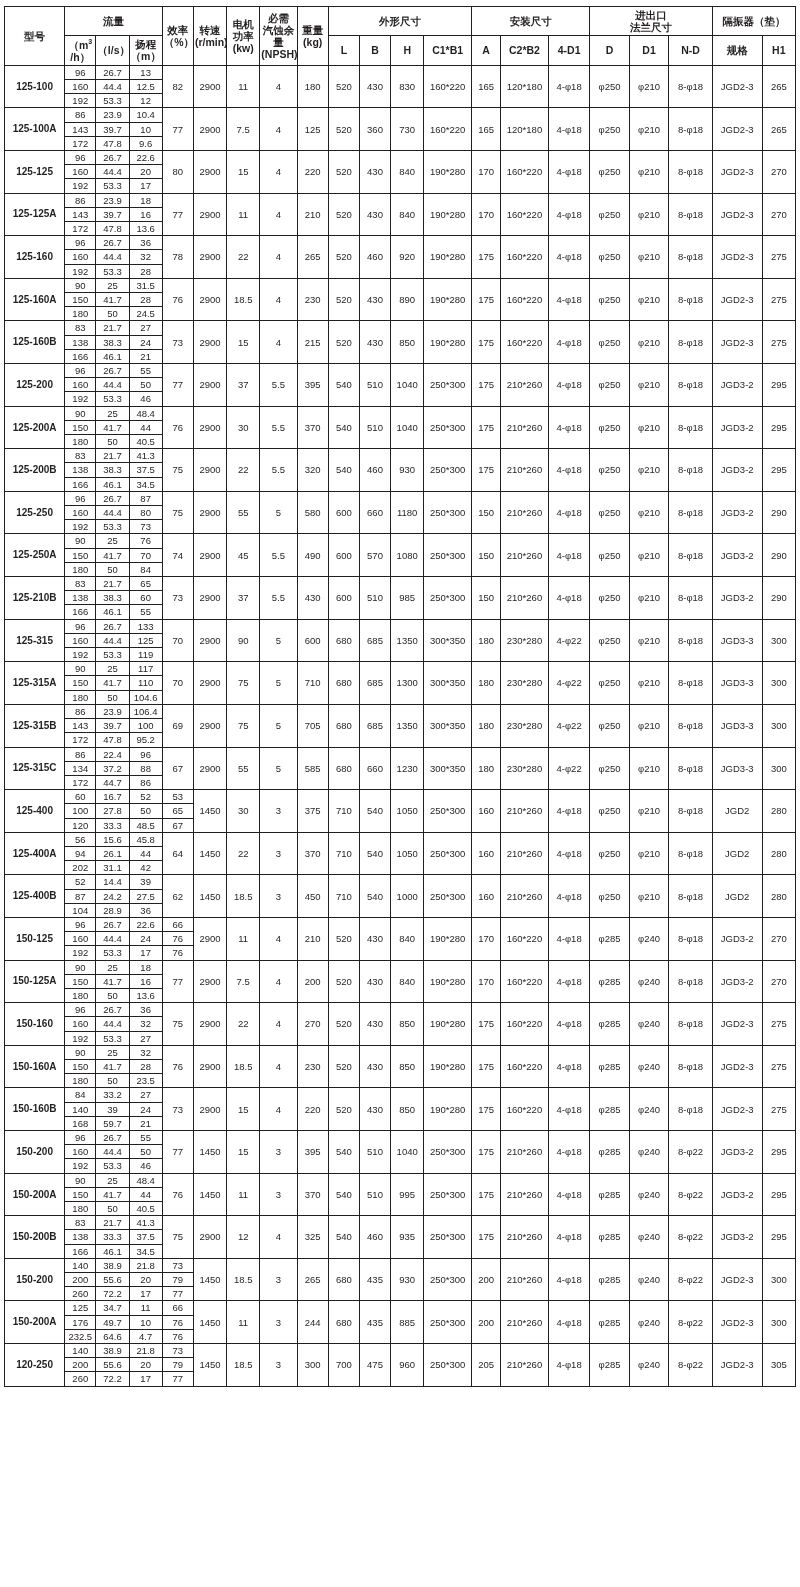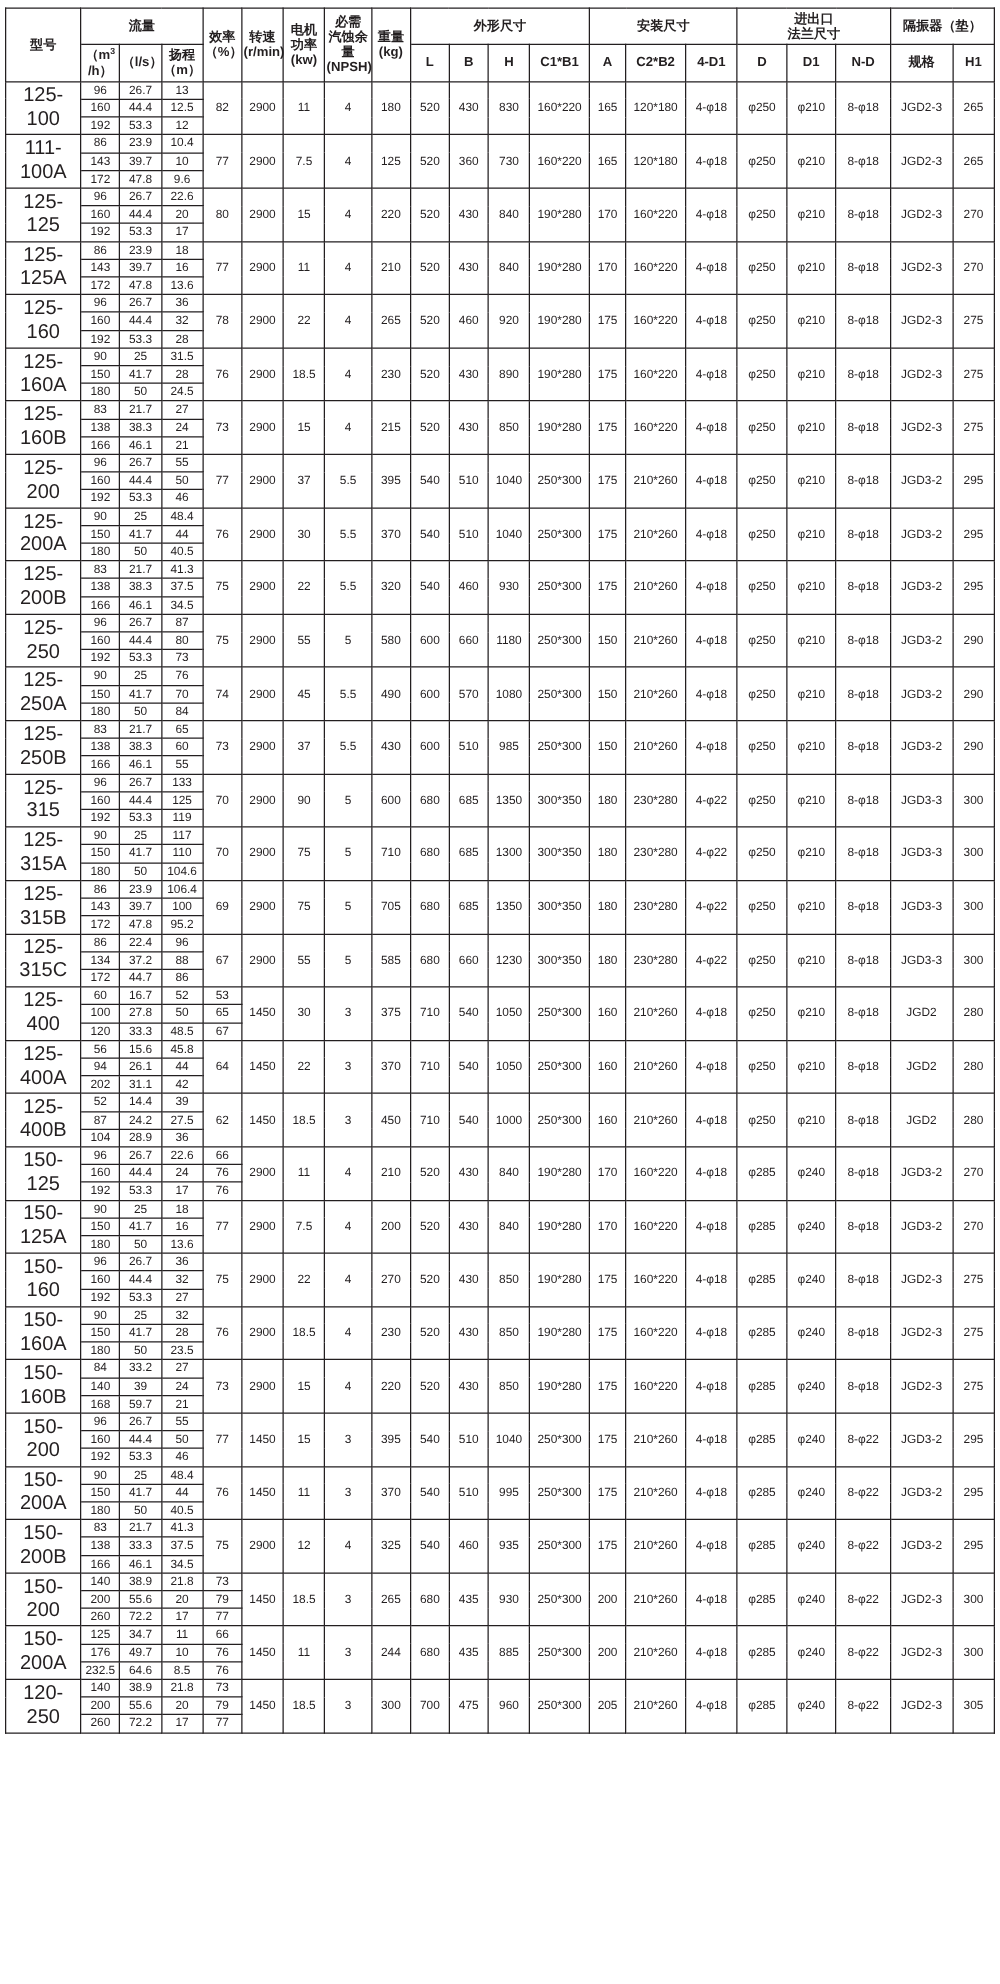--- a/index.html
+++ b/index.html
@@ -2,21 +2,21 @@
 <html><head>
 <meta charset="utf-8">
 <style>
   html,body{margin:0;padding:0;background:#fff;}
   body{font-family:"Liberation Sans","DejaVu Sans",sans-serif;}
   #sheet{width:800px;box-sizing:border-box;padding:6px 4px 4px 4px;}
   table{border-collapse:collapse;width:792px;table-layout:fixed;}
   th,td{border:1px solid #231f20;color:#231f20;text-align:center;vertical-align:middle;}
   thead th{font-size:10.5px;font-weight:bold;line-height:1.15;padding:2px 1px;}
   tbody td{font-size:9.5px;line-height:1.18;padding:1px 1px;}
-  td.model{font-size:16px;font-weight:normal;}
+  td.model{font-size:10px;font-weight:bold;}
   sup{font-size:7px;vertical-align:super;}
   colgroup col.c0{width:58px}
   colgroup col.c1{width:30px}
   colgroup col.c2{width:32px}
   colgroup col.c3{width:32px}
   colgroup col.c4{width:30px}
   colgroup col.c5{width:32px}
   colgroup col.c6{width:32px}
   colgroup col.c7{width:36px}
   colgroup col.c8{width:30px}
@@ -149,21 +149,21 @@
           <td>160</td>
           <td>44.4</td>
           <td>12.5</td>
         </tr>
         <tr>
           <td>192</td>
           <td>53.3</td>
           <td>12</td>
         </tr>
         <tr>
-          <td class="model" rowspan="3">111-100A</td>
+          <td class="model" rowspan="3">125-100A</td>
           <td>86</td>
           <td>23.9</td>
           <td>10.4</td>
           <td rowspan="3">77</td>
           <td rowspan="3">2900</td>
           <td rowspan="3">7.5</td>
           <td rowspan="3">4</td>
           <td rowspan="3">125</td>
           <td rowspan="3">520</td>
           <td rowspan="3">360</td>
@@ -512,21 +512,21 @@
           <td>150</td>
           <td>41.7</td>
           <td>70</td>
         </tr>
         <tr>
           <td>180</td>
           <td>50</td>
           <td>84</td>
         </tr>
         <tr>
-          <td class="model" rowspan="3">125-250B</td>
+          <td class="model" rowspan="3">125-210B</td>
           <td>83</td>
           <td>21.7</td>
           <td>65</td>
           <td rowspan="3">73</td>
           <td rowspan="3">2900</td>
           <td rowspan="3">37</td>
           <td rowspan="3">5.5</td>
           <td rowspan="3">430</td>
           <td rowspan="3">600</td>
           <td rowspan="3">510</td>
@@ -1110,21 +1110,21 @@
         </tr>
         <tr>
           <td>176</td>
           <td>49.7</td>
           <td>10</td>
           <td>76</td>
         </tr>
         <tr>
           <td>232.5</td>
           <td>64.6</td>
-          <td>8.5</td>
+          <td>4.7</td>
           <td>76</td>
         </tr>
         <tr>
           <td class="model" rowspan="3">120-250</td>
           <td>140</td>
           <td>38.9</td>
           <td>21.8</td>
           <td>73</td>
           <td rowspan="3">1450</td>
           <td rowspan="3">18.5</td>

